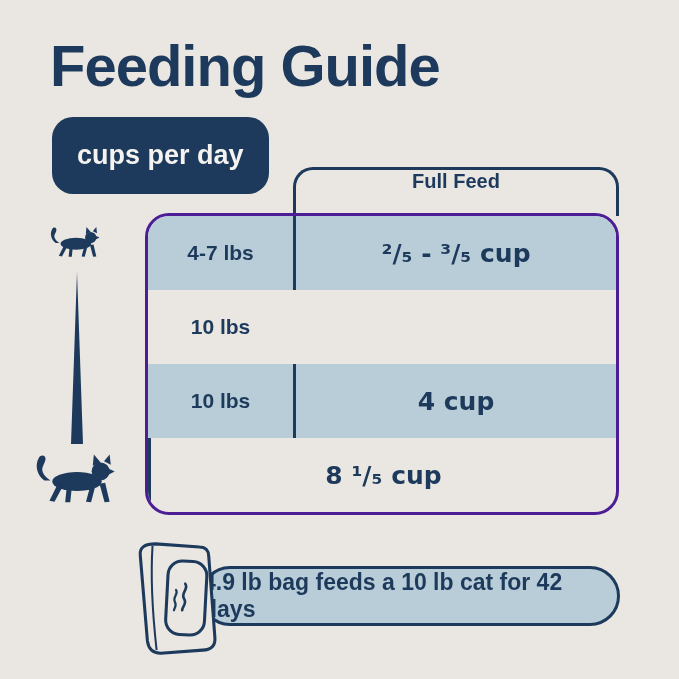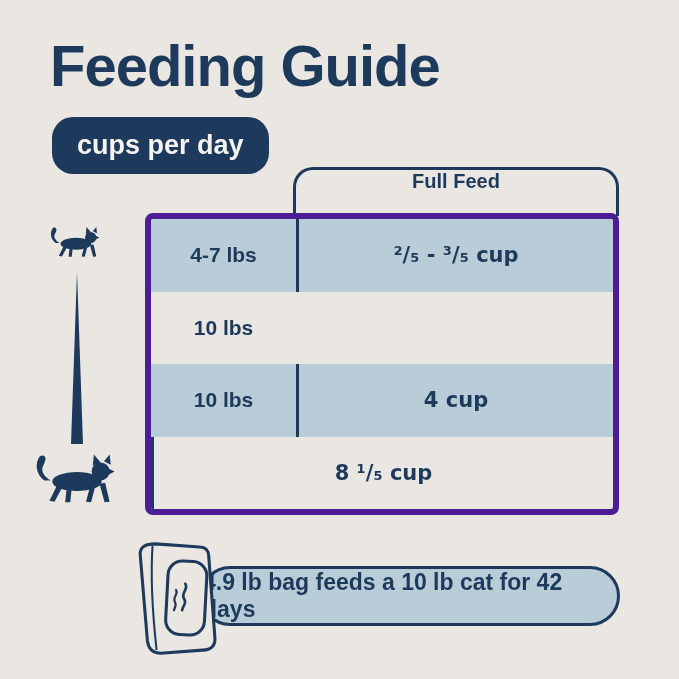--- a/index.html
+++ b/index.html
@@ -12,49 +12,49 @@
     text-decoration:underline;
   }
   .title{
     position:absolute;left:50px;top:34px;
     font-size:58px;font-weight:700;letter-spacing:-1px;
     color:#1d3a5c;line-height:1.1;
   }
   .badge{
     position:absolute;left:52px;top:117px;height:41px;
     background:#1d3a5c;border-radius:21px;
-    padding:8px 25px;display:flex;align-items:center;
+    padding:18px 25px;display:flex;align-items:center;
     color:#f5f3f0;font-size:27px;font-weight:700;
   }
   .table-header{
     position:absolute;left:293px;top:167px;width:326px;height:49px;
     box-sizing:border-box;
     border:3px solid #1d3a5c;border-bottom:none;
     border-radius:20px 20px 0 0;
     background:#eae7e2;
     display:flex;align-items:flex-start;justify-content:center;
     color:#1d3a5c;font-size:20px;font-weight:600;
   }
   .table-body{
     position:absolute;left:145px;top:213px;width:474px;height:302px;
     box-sizing:border-box;
-    border:6px solid #4c1d95;border-radius:8px;
+    border:3px solid #4c1d95;border-radius:24px;
     background:#eae7e2;overflow:hidden;
     display:flex;flex-direction:column;
   }
   .trow{flex:1;display:flex;}
   .trow.blue{background:#b8cdd7;}
   .cell-weight{
     width:145px;display:flex;align-items:center;justify-content:center;
     color:#1d3a5c;font-size:21px;font-weight:600;
   }
   .cell-amount{
     flex:1;border-left:3px solid #1d3a5c;
     display:flex;align-items:center;justify-content:center;
-    color:#1d3a5c;font-size:21px;font-weight:600;
+    color:#1d3a5c;font-size:25px;font-weight:600;
     font-family:"DejaVu Sans",sans-serif;
     text-align:center;
   }
   .icon-abs{position:absolute;}
   .wedge{
     position:absolute;left:71px;top:272px;width:12px;height:172px;
     background:#1d3a5c;
     clip-path:polygon(50% 0,100% 100%,0 100%);
   }
   .footer-pill{

